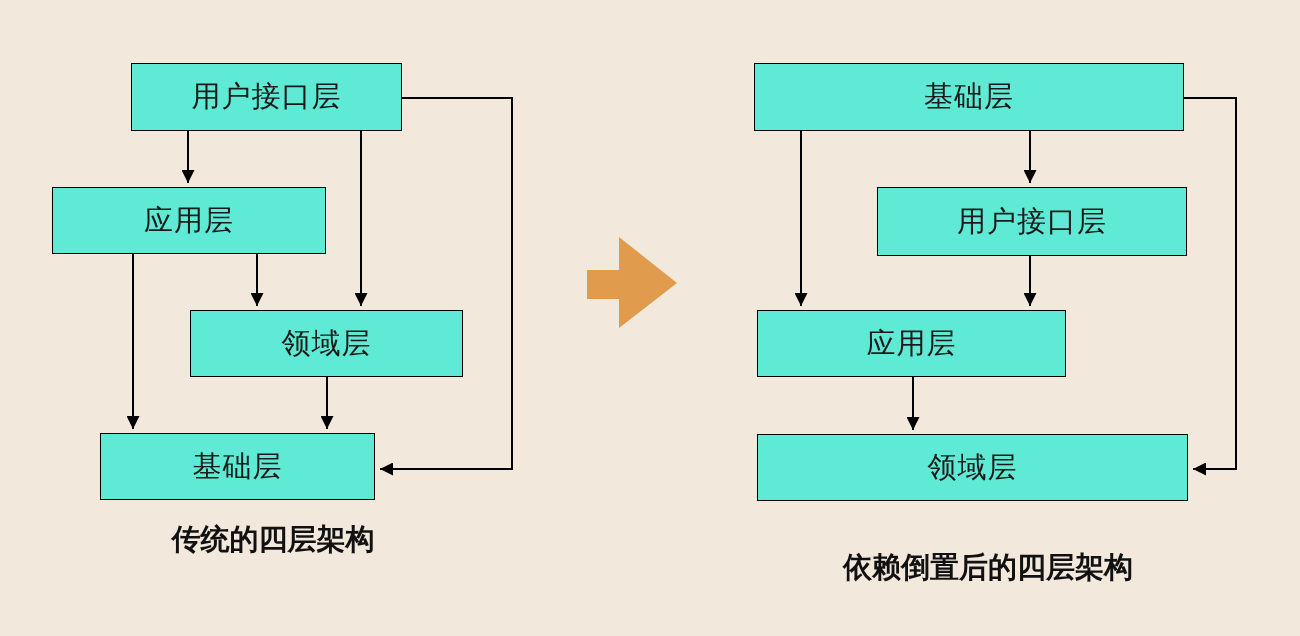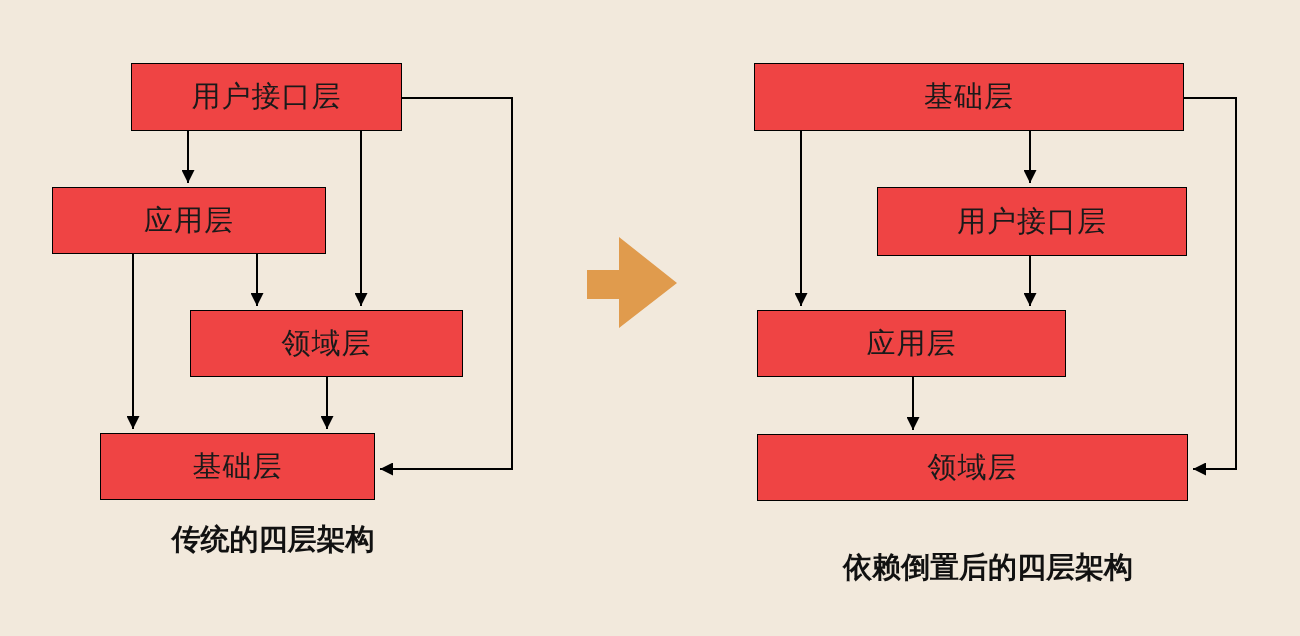--- a/index.html
+++ b/index.html
@@ -17,21 +17,21 @@
   .arrow-layer {
     position: absolute;
     left: 0;
     top: 0;
     z-index: 3;
     pointer-events: none;
   }
   .node {
     position: absolute;
     z-index: 2;
-    background: #ef4444;
+    background: #5eead4;
     border: 1.5px solid #000000;
     box-sizing: border-box;
     display: flex;
     align-items: center;
     justify-content: center;
   }
   .node .label {
     font-size: 29px;
     color: #1A1A1A;
     letter-spacing: 1px;

